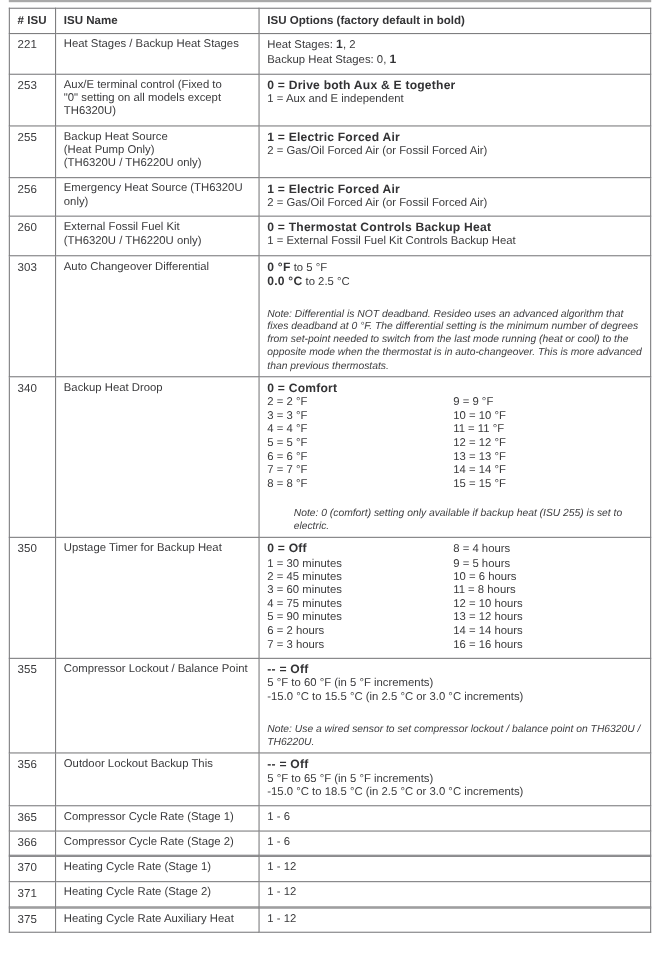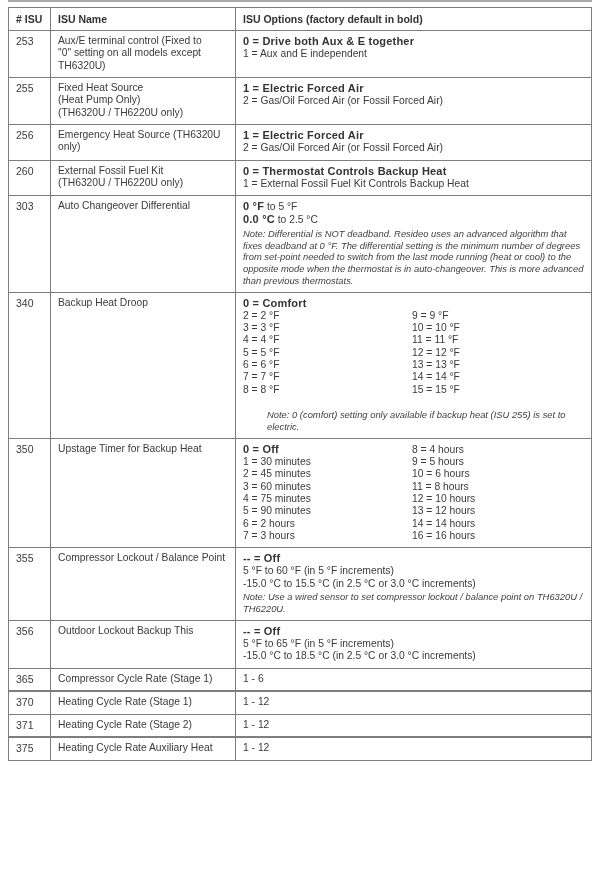--- a/index.html
+++ b/index.html
@@ -36,21 +36,21 @@
   .c-isu { font-size: 10.5px; }
   .ln { min-height: 12px; }
   b.df, .df-line {
     font-weight: bold; font-size: 11px; letter-spacing: 0.2px; color: #333335;
   }
   .opt-cols { display: flex; align-items: flex-end; }
   .opt-col-l { width: 169px; flex: 0 0 169px; }
   .opt-col-r { flex: 1; }
   .note {
     font-style: italic; font-size: 9.4px; line-height: 1.25; color: #3e3e40;
-    margin-top: 1px;
+    margin-top: 15px;
   }
   .note-gap { margin-top: 13px; margin-left: 24px; }
 </style>
 </head>
 <body>
 
 <div class="page">
   <div class="top-rule"></div>
   <div class="sections" id="sections">
 
@@ -62,35 +62,45 @@
         </colgroup>
         <thead>
           <tr>
             <th># ISU</th>
             <th>ISU Name</th>
             <th>ISU Options (factory default in bold)</th>
           </tr>
         </thead>
         <tbody>
           <tr>
+            <td class="c-isu">221</td>
+            <td class="c-name">
+              <div class="ln">Heat Stages / Backup Heat Stages</div>
+            </td>
+            <td class="c-opt">
+              <div class="ln">Heat Stages: <b class="df">1</b>, 2</div>
+              <div class="ln">Backup Heat Stages: 0, <b class="df">1</b></div>
+            </td>
+          </tr>
+          <tr>
             <td class="c-isu">253</td>
             <td class="c-name">
               <div class="ln">Aux/E terminal control (Fixed to</div>
               <div class="ln">"0" setting on all models except</div>
               <div class="ln">TH6320U)</div>
             </td>
             <td class="c-opt">
               <div class="ln df-line">0 = Drive both Aux &amp; E together</div>
               <div class="ln">1 = Aux and E independent</div>
             </td>
           </tr>
           <tr>
             <td class="c-isu">255</td>
             <td class="c-name">
-              <div class="ln">Fixed Heat Source</div>
+              <div class="ln">Backup Heat Source</div>
               <div class="ln">(Heat Pump Only)</div>
               <div class="ln">(TH6320U / TH6220U only)</div>
             </td>
             <td class="c-opt">
               <div class="ln df-line">1 = Electric Forced Air</div>
               <div class="ln">2 = Gas/Oil Forced Air (or Fossil Forced Air)</div>
             </td>
           </tr>
           <tr>
             <td class="c-isu">256</td>
@@ -210,20 +220,29 @@
           </tr>
           <tr>
             <td class="c-isu">365</td>
             <td class="c-name">
               <div class="ln">Compressor Cycle Rate (Stage 1)</div>
             </td>
             <td class="c-opt">
               <div class="ln">1 - 6</div>
             </td>
           </tr>
+          <tr>
+            <td class="c-isu">366</td>
+            <td class="c-name">
+              <div class="ln">Compressor Cycle Rate (Stage 2)</div>
+            </td>
+            <td class="c-opt">
+              <div class="ln">1 - 6</div>
+            </td>
+          </tr>
         </tbody>
       </table>
       <table class="isu">
         <colgroup>
           <col class="c1">
           <col class="c2">
           <col class="c3">
         </colgroup>
         <tbody>
           <tr>

